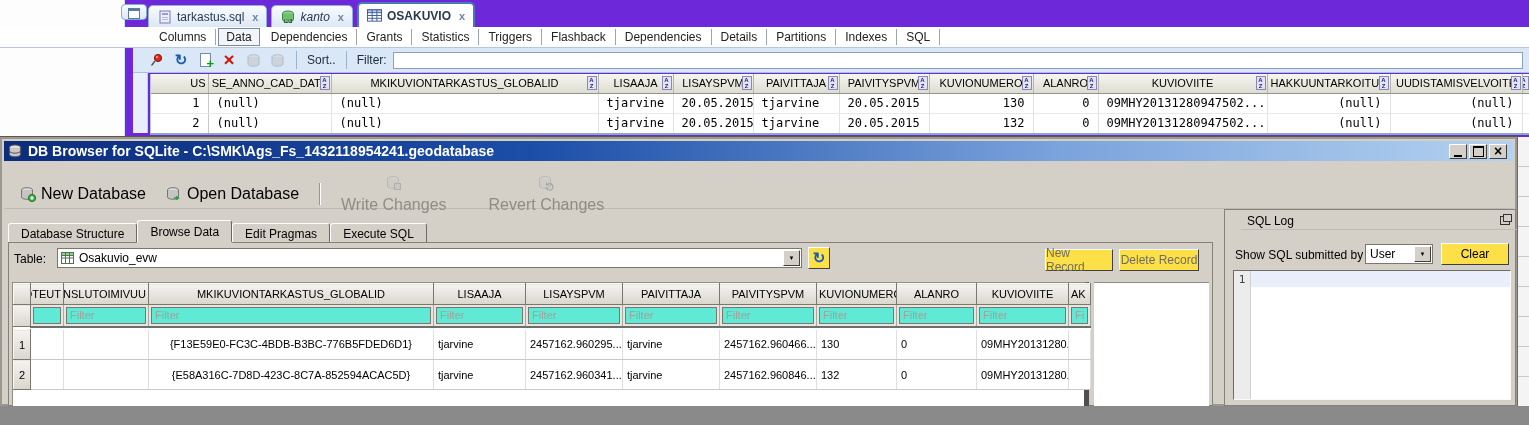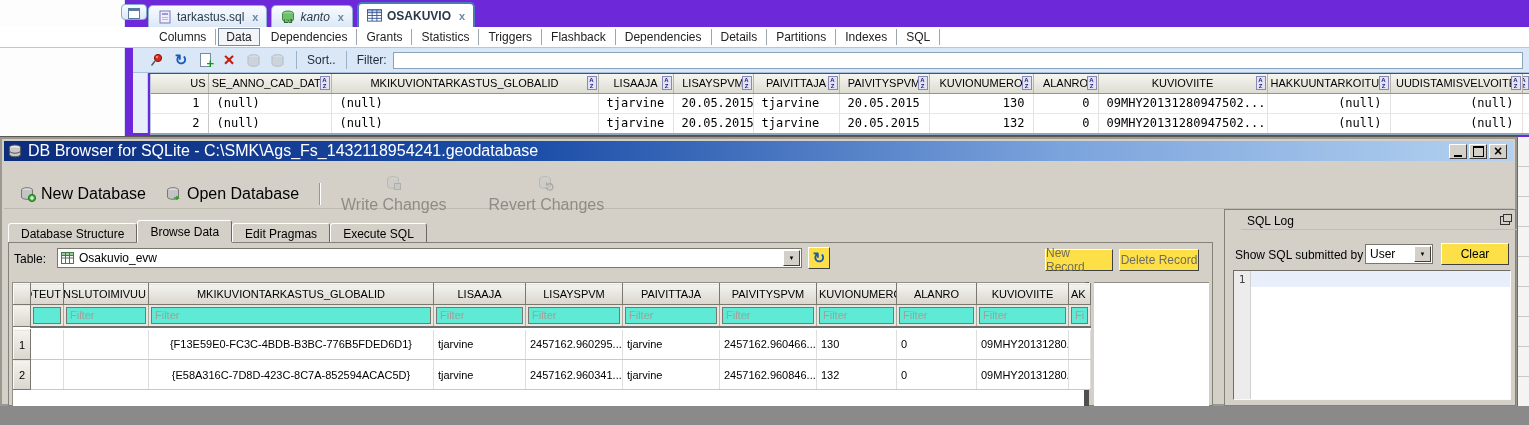--- a/index.html
+++ b/index.html
@@ -51,21 +51,21 @@
   .sd-grid td { height:20px; font-family:"DejaVu Sans Mono", monospace; font-size:12px; background:#fff;
                 border-right:1px solid #e2e2e2; border-bottom:1px solid #e8e8e8; padding:0 8px; overflow:hidden; white-space:nowrap; }
   .sd-grid td.r, .sd-grid th.r { text-align:right; }
   .sd-grid tr td:first-child { border-right:1px solid #c8c8c8; }
   .sd-grid-bottom { left:150px; top:133px; width:1379px; height:2px; background:#8ea6be; }
 
   
   .dbb { left:0; top:137px; width:1517px; height:269px; background:#d4d0c8; border:2px solid #9b988f; outline:1px solid #5a5850; }
   .dbb-title { left:2px; top:2px; width:1509px; height:20px; display:flex; align-items:center; padding-left:4px;
                background:linear-gradient(90deg,#0c2c7c 0%,#1c4ea8 35%,#7ba3dc 70%,#b4d2f0 100%); }
-  .dbb-title .txt { color:#fff; font-weight:normal; font-size:16px; margin-left:6px; white-space:nowrap; }
+  .dbb-title .txt { color:#fff; font-weight:bold; font-size:14px; margin-left:6px; white-space:nowrap; }
   .winbtn { width:18px; height:15px; background:#d4d0c8; border:1px solid; border-color:#fff #404040 #404040 #fff;
             display:inline-flex; align-items:center; justify-content:center; font-size:11px; font-weight:bold; color:#000; }
   .btn-min::after { content:""; width:8px; height:2px; background:#000; margin-top:8px; }
   .btn-max::after { content:""; width:9px; height:8px; border:1px solid #000; border-top-width:2px; }
   .btn-close::after { content:"×"; font-size:14px; line-height:11px; }
   .dbb-menubar { left:2px; top:22px; width:1509px; height:19px; display:flex; align-items:center; font-size:12px; color:#000; padding-left:4px; }
   .menu-item { padding:2px 9px; }
   .dbb-toolbar { left:2px; top:41px; width:1509px; height:29px; display:flex; align-items:center; gap:4px; padding-left:8px;
                  border-bottom:1px solid #bdbab2; font-size:16px; color:#000; }
   .tb-btn { display:flex; align-items:center; gap:5px; padding:3px 8px; }

